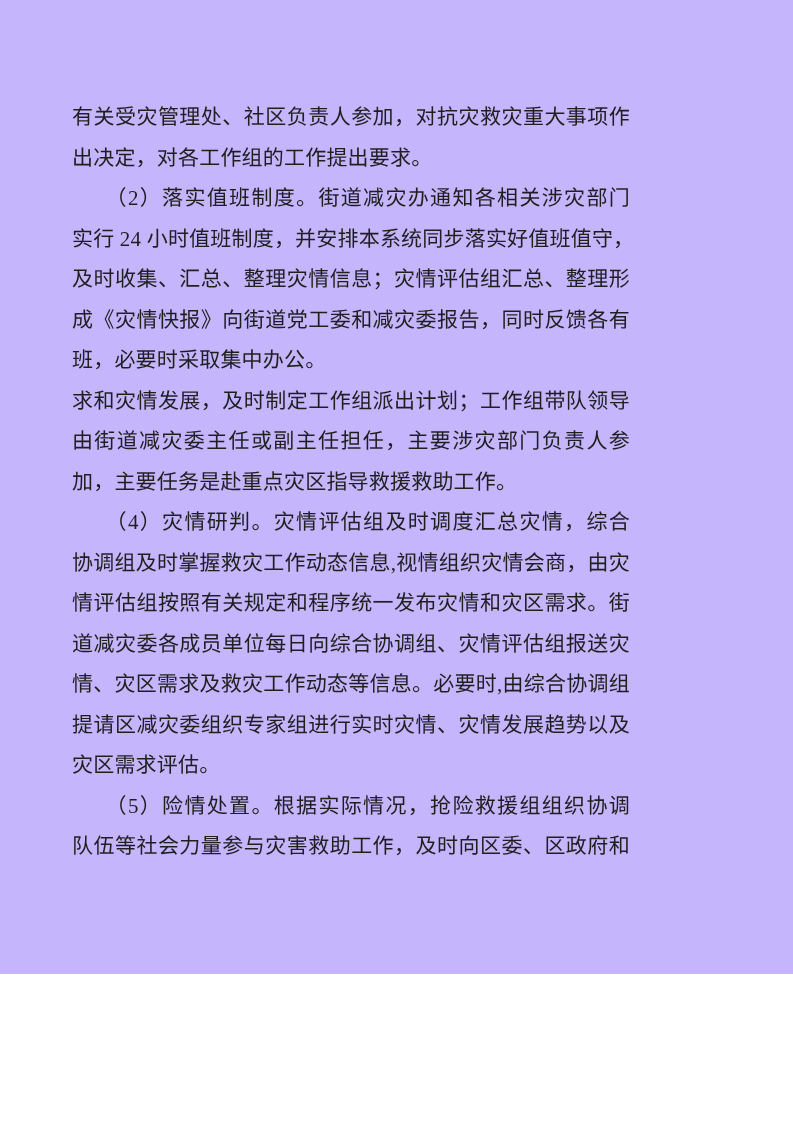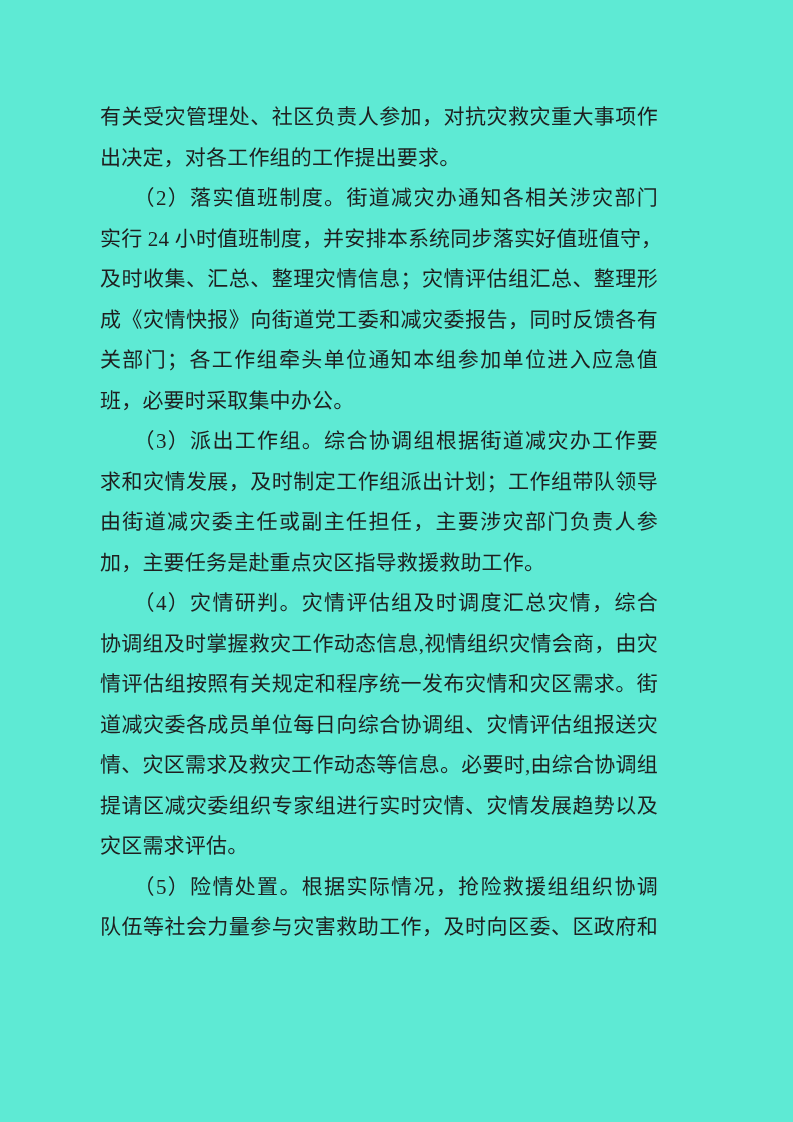--- a/index.html
+++ b/index.html
@@ -9,24 +9,24 @@
   }
   body {
     width: 793px;
     height: 1122px;
     overflow: hidden;
     font-family: "Liberation Serif", "DejaVu Serif", serif;
   }
   .page {
     position: relative;
     width: 793px;
-    height: 1122px;
-    background: #5eead4;
+    height: 974px;
+    background: #c4b5fd;
     box-sizing: border-box;
-    padding: 97px 116px 0 100px;
+    padding: 97px 116px 0 72px;
   }
   .textblock {
     width: 558px;
     color: #1f1f1f;
     font-size: 21px;
     line-height: 40.5px;
   }
   .para {
     margin: 0;
     padding: 0;
@@ -58,26 +58,24 @@
     <div class="para">
       <div class="line">有关受灾管理处、社区负责人参加，对抗灾救灾重大事项作</div>
       <div class="line end">出决定，对各工作组的工作提出要求。</div>
     </div>
 
     <div class="para">
       <div class="line ind">（2）落实值班制度。街道减灾办通知各相关涉灾部门</div>
       <div class="line">实行 24 小时值班制度，并安排本系统同步落实好值班值守，</div>
       <div class="line">及时收集、汇总、整理灾情信息；灾情评估组汇总、整理形</div>
       <div class="line">成《灾情快报》向街道党工委和减灾委报告，同时反馈各有</div>
-      <div class="line">关部门；各工作组牵头单位通知本组参加单位进入应急值</div>
       <div class="line end">班，必要时采取集中办公。</div>
     </div>
 
     <div class="para">
-      <div class="line ind">（3）派出工作组。综合协调组根据街道减灾办工作要</div>
       <div class="line">求和灾情发展，及时制定工作组派出计划；工作组带队领导</div>
       <div class="line">由街道减灾委主任或副主任担任，主要涉灾部门负责人参</div>
       <div class="line end">加，主要任务是赴重点灾区指导救援救助工作。</div>
     </div>
 
     <div class="para">
       <div class="line ind">（4）灾情研判。灾情评估组及时调度汇总灾情，综合</div>
       <div class="line">协调组及时掌握救灾工作动态信息,视情组织灾情会商，由灾</div>
       <div class="line">情评估组按照有关规定和程序统一发布灾情和灾区需求。街</div>
       <div class="line">道减灾委各成员单位每日向综合协调组、灾情评估组报送灾</div>

